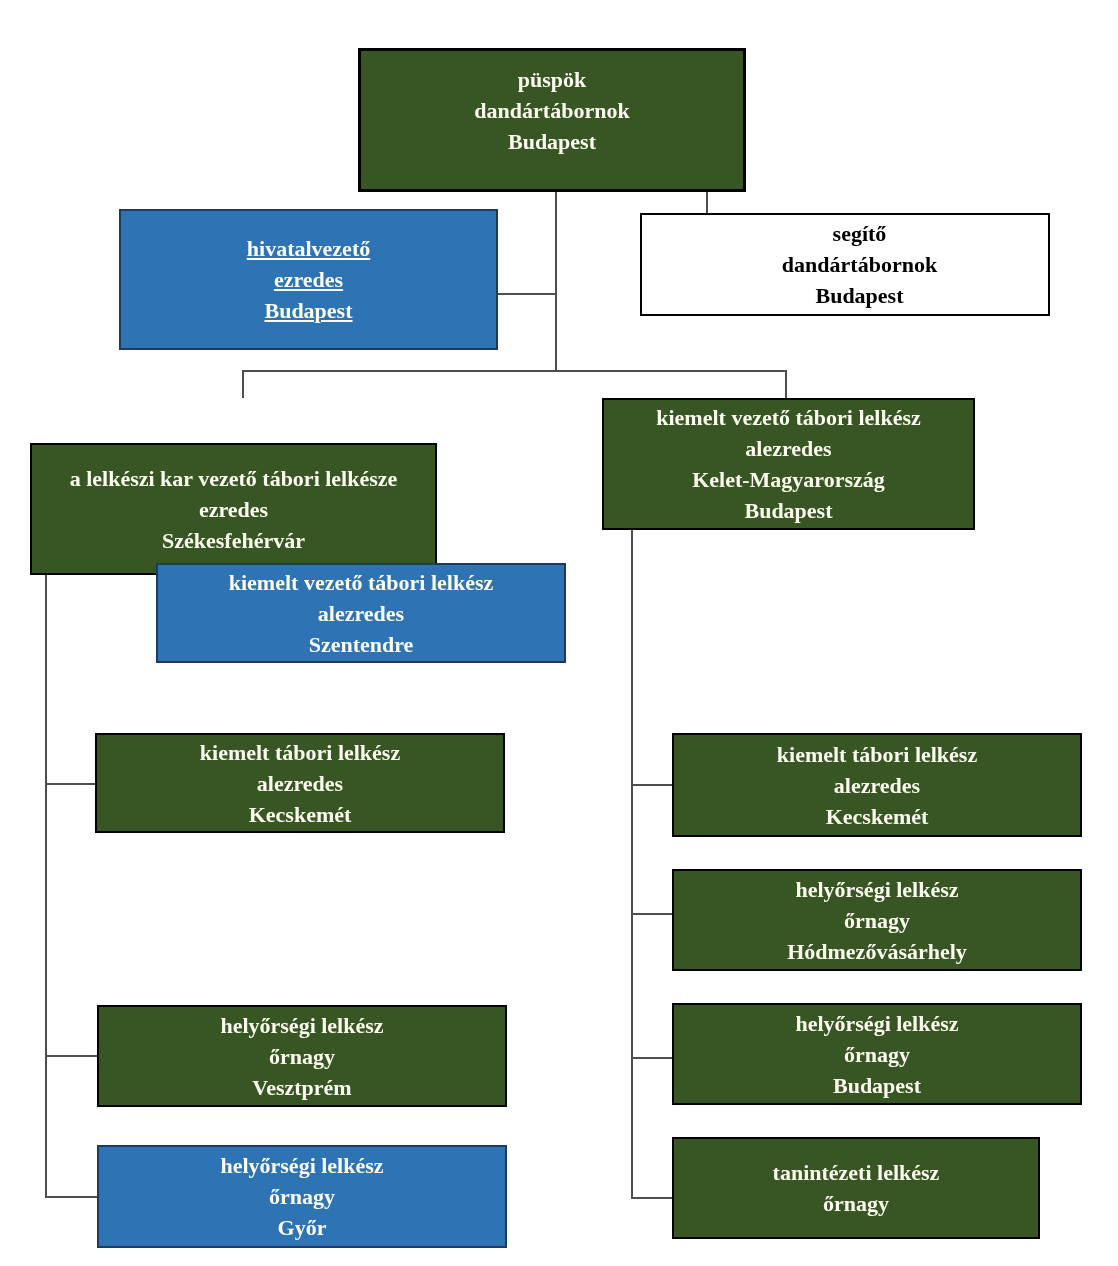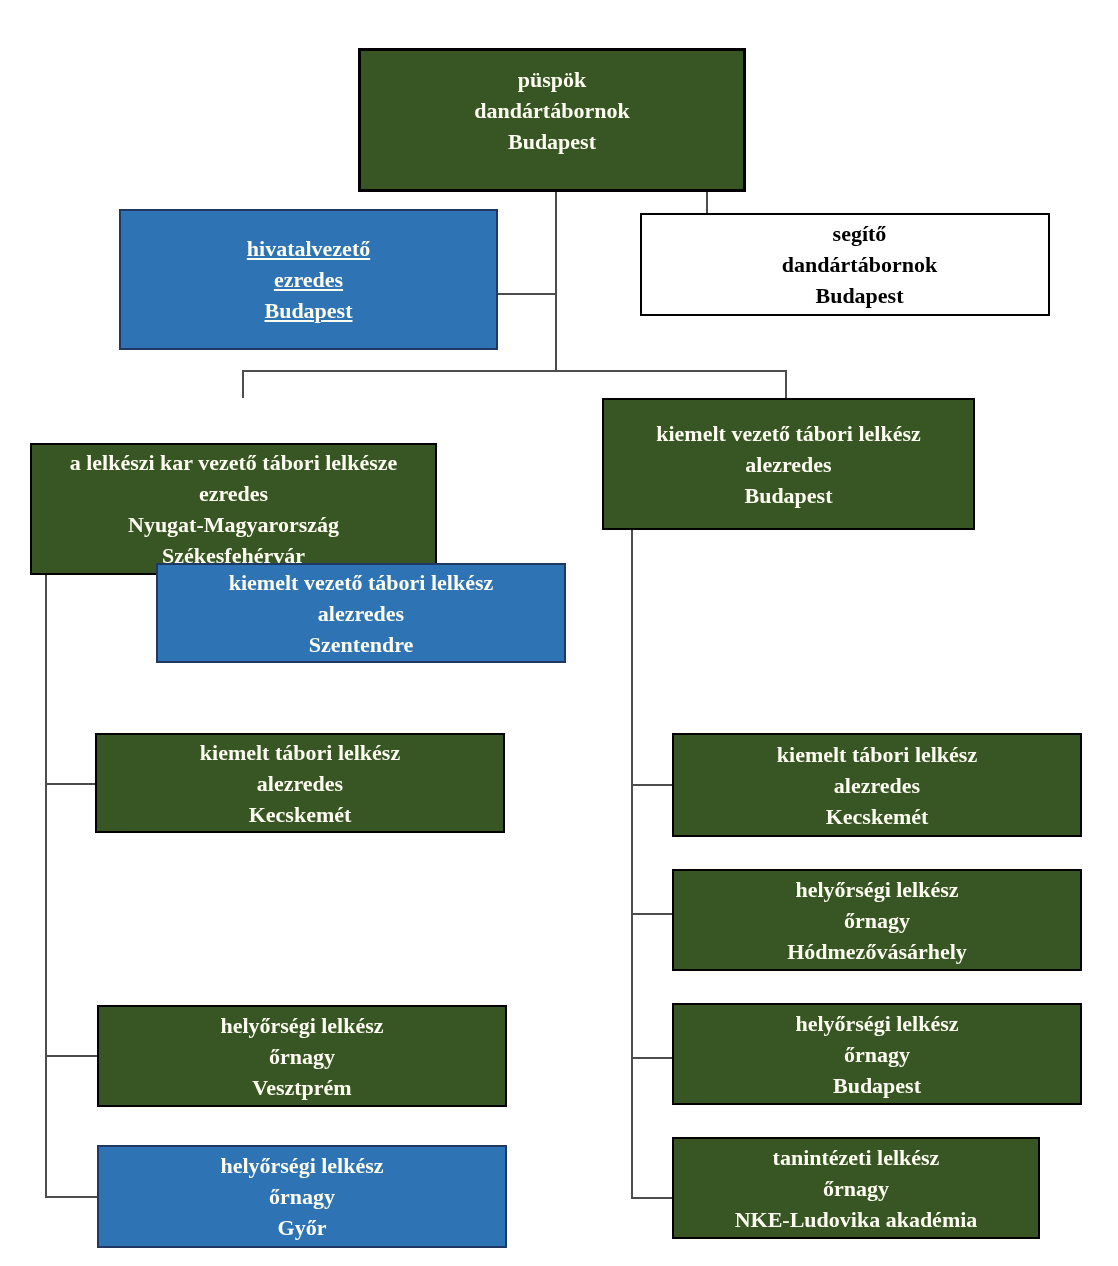--- a/index.html
+++ b/index.html
@@ -85,27 +85,27 @@
 
   <div class="node white" style="left:640px;top:213px;width:410px;height:103px;padding-left:33px;">
     <span class="line">segítő</span>
     <span class="line">dandártábornok</span>
     <span class="line">Budapest</span>
   </div>
 
   <div class="node green" style="left:30px;top:398px;width:407px;height:132px;margin-top:45px;">
     <span class="line">a lelkészi kar vezető tábori lelkésze</span>
     <span class="line">ezredes</span>
-    <span class="line">Nyugat-Magyarország</span>
     <span class="line">Székesfehérvár</span>
   </div>
 
   <div class="node green" style="left:602px;top:398px;width:373px;height:132px;">
     <span class="line">kiemelt vezető tábori lelkész</span>
     <span class="line">alezredes</span>
+    <span class="line">Kelet-Magyarország</span>
     <span class="line">Budapest</span>
   </div>
 
   <div class="node blue" style="left:156px;top:563px;width:410px;height:100px;">
     <span class="line">kiemelt vezető tábori lelkész</span>
     <span class="line">alezredes</span>
     <span class="line">Szentendre</span>
   </div>
 
   <div class="node green" style="left:95px;top:733px;width:410px;height:100px;">
@@ -140,16 +140,15 @@
 
   <div class="node blue" style="left:97px;top:1145px;width:410px;height:103px;">
     <span class="line">helyőrségi lelkész</span>
     <span class="line">őrnagy</span>
     <span class="line">Győr</span>
   </div>
 
   <div class="node green" style="left:672px;top:1137px;width:368px;height:102px;">
     <span class="line">tanintézeti lelkész</span>
     <span class="line">őrnagy</span>
-    <span class="line">NKE-Ludovika akadémia</span>
   </div>
 
 </div>
 
 </body></html>

